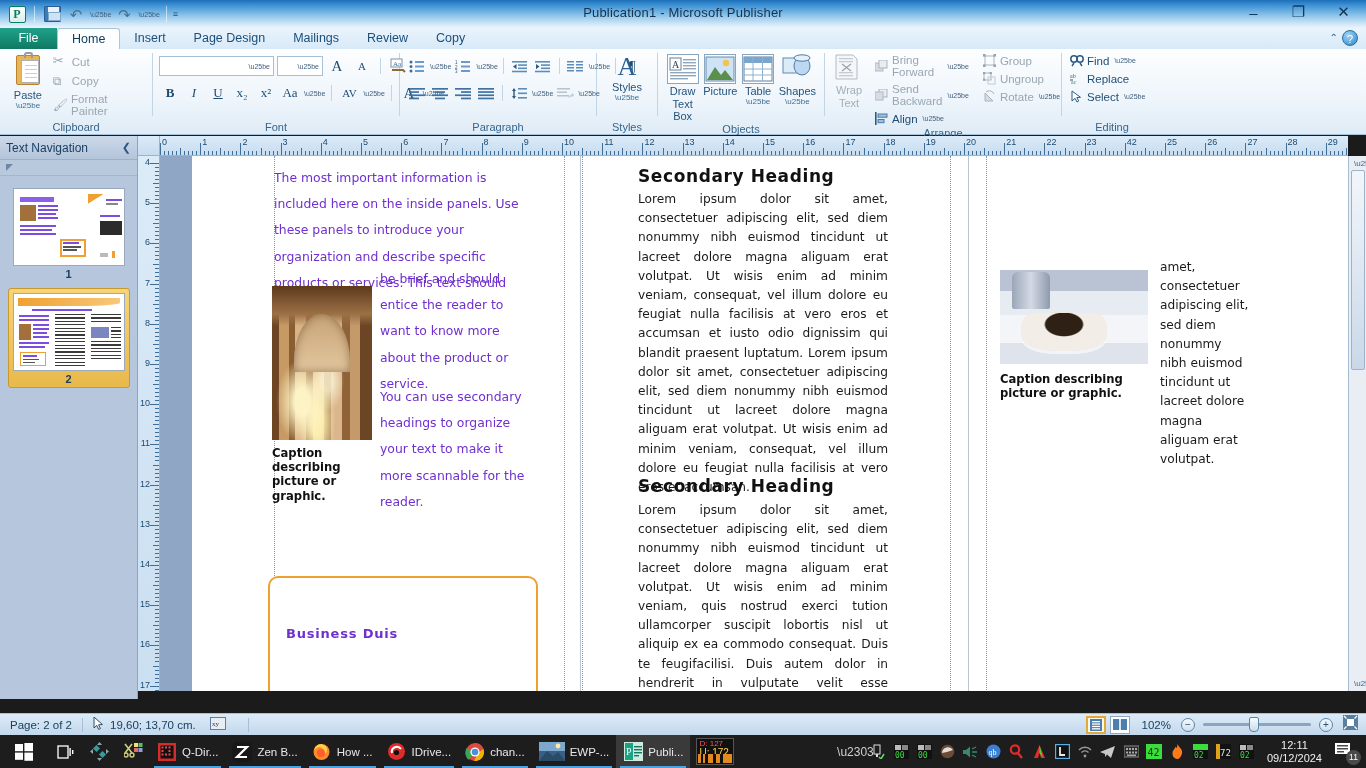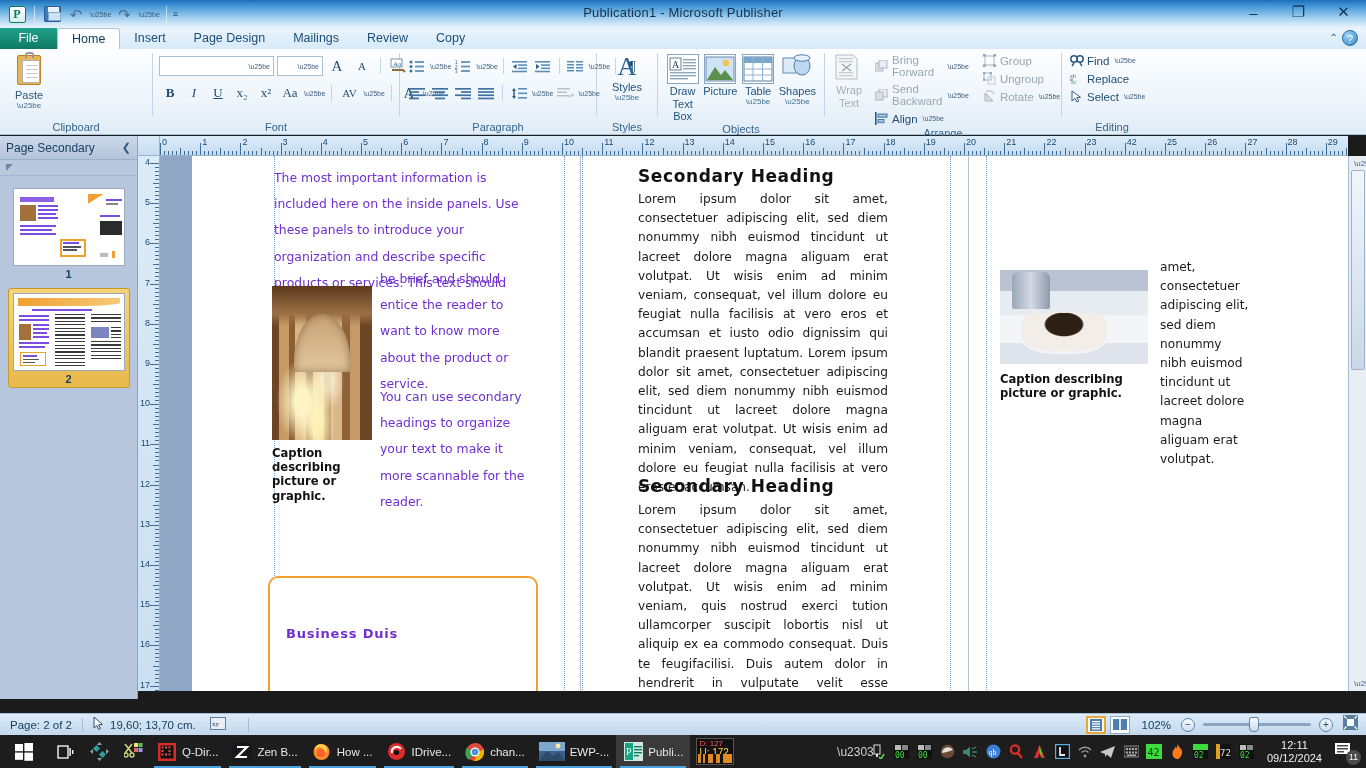--- a/index.html
+++ b/index.html
@@ -340,20 +340,34 @@
     <div class="grp" style="width:152px">
       <div class="grp-body">
         <div class="paste-btn">
           <div class="clip-img">
             <div class="clip-board"></div>
               <div class="clip-clip"></div>
               <div class="clip-page"></div>
           </div>
           <div class="paste-label">Paste</div>
           <div class="paste-caret">\u25be</div>
+        </div>
+        <div class="clip-items">
+          <div class="clip-item">
+            <span class="mini-ico ico-cut"></span>
+            <span>Cut</span>
+          </div>
+          <div class="clip-item">
+            <span class="mini-ico ico-copy"></span>
+            <span>Copy</span>
+          </div>
+          <div class="clip-item">
+            <span class="mini-ico ico-brush"></span>
+            <span>Format Painter</span>
+          </div>
         </div>
       </div>
       <div class="grp-label">Clipboard</div>
     </div>
     <div class="grp-divider"></div>
 
     <div class="grp" style="width:246px">
       <div class="grp-body" style="flex-direction:column; padding-top:6px;">
         <div class="font-row1">
           <div class="combo name">
@@ -718,21 +732,21 @@
             <span class="caret-sm">\u25be</span>
           </div>
         </div>
       </div>
       <div class="grp-label">Editing</div>
     </div>
   </div>
 
   <div class="navpane">
     <div class="navpane-head">
-      <span class="navpane-title">Page Secondary</span>
+      <span class="navpane-title">Text Navigation</span>
       <span class="navpane-collapse">❮</span>
     </div>
     <div class="navpane-sub"></div>
     <div class="thumbs">
 
       <div class="thumb-wrap">
         <div class="thumb">
           <div class="tbox" style="left:6px;top:8px;width:34px;height:5px;background:#8b5fe8"></div>
           <div class="tbox" style="left:6px;top:16px;width:16px;height:16px;background:#a3703c"></div>
           <div class="tbox" style="left:24px;top:16px;width:20px;height:2px;background:#7b4ee0"></div>

